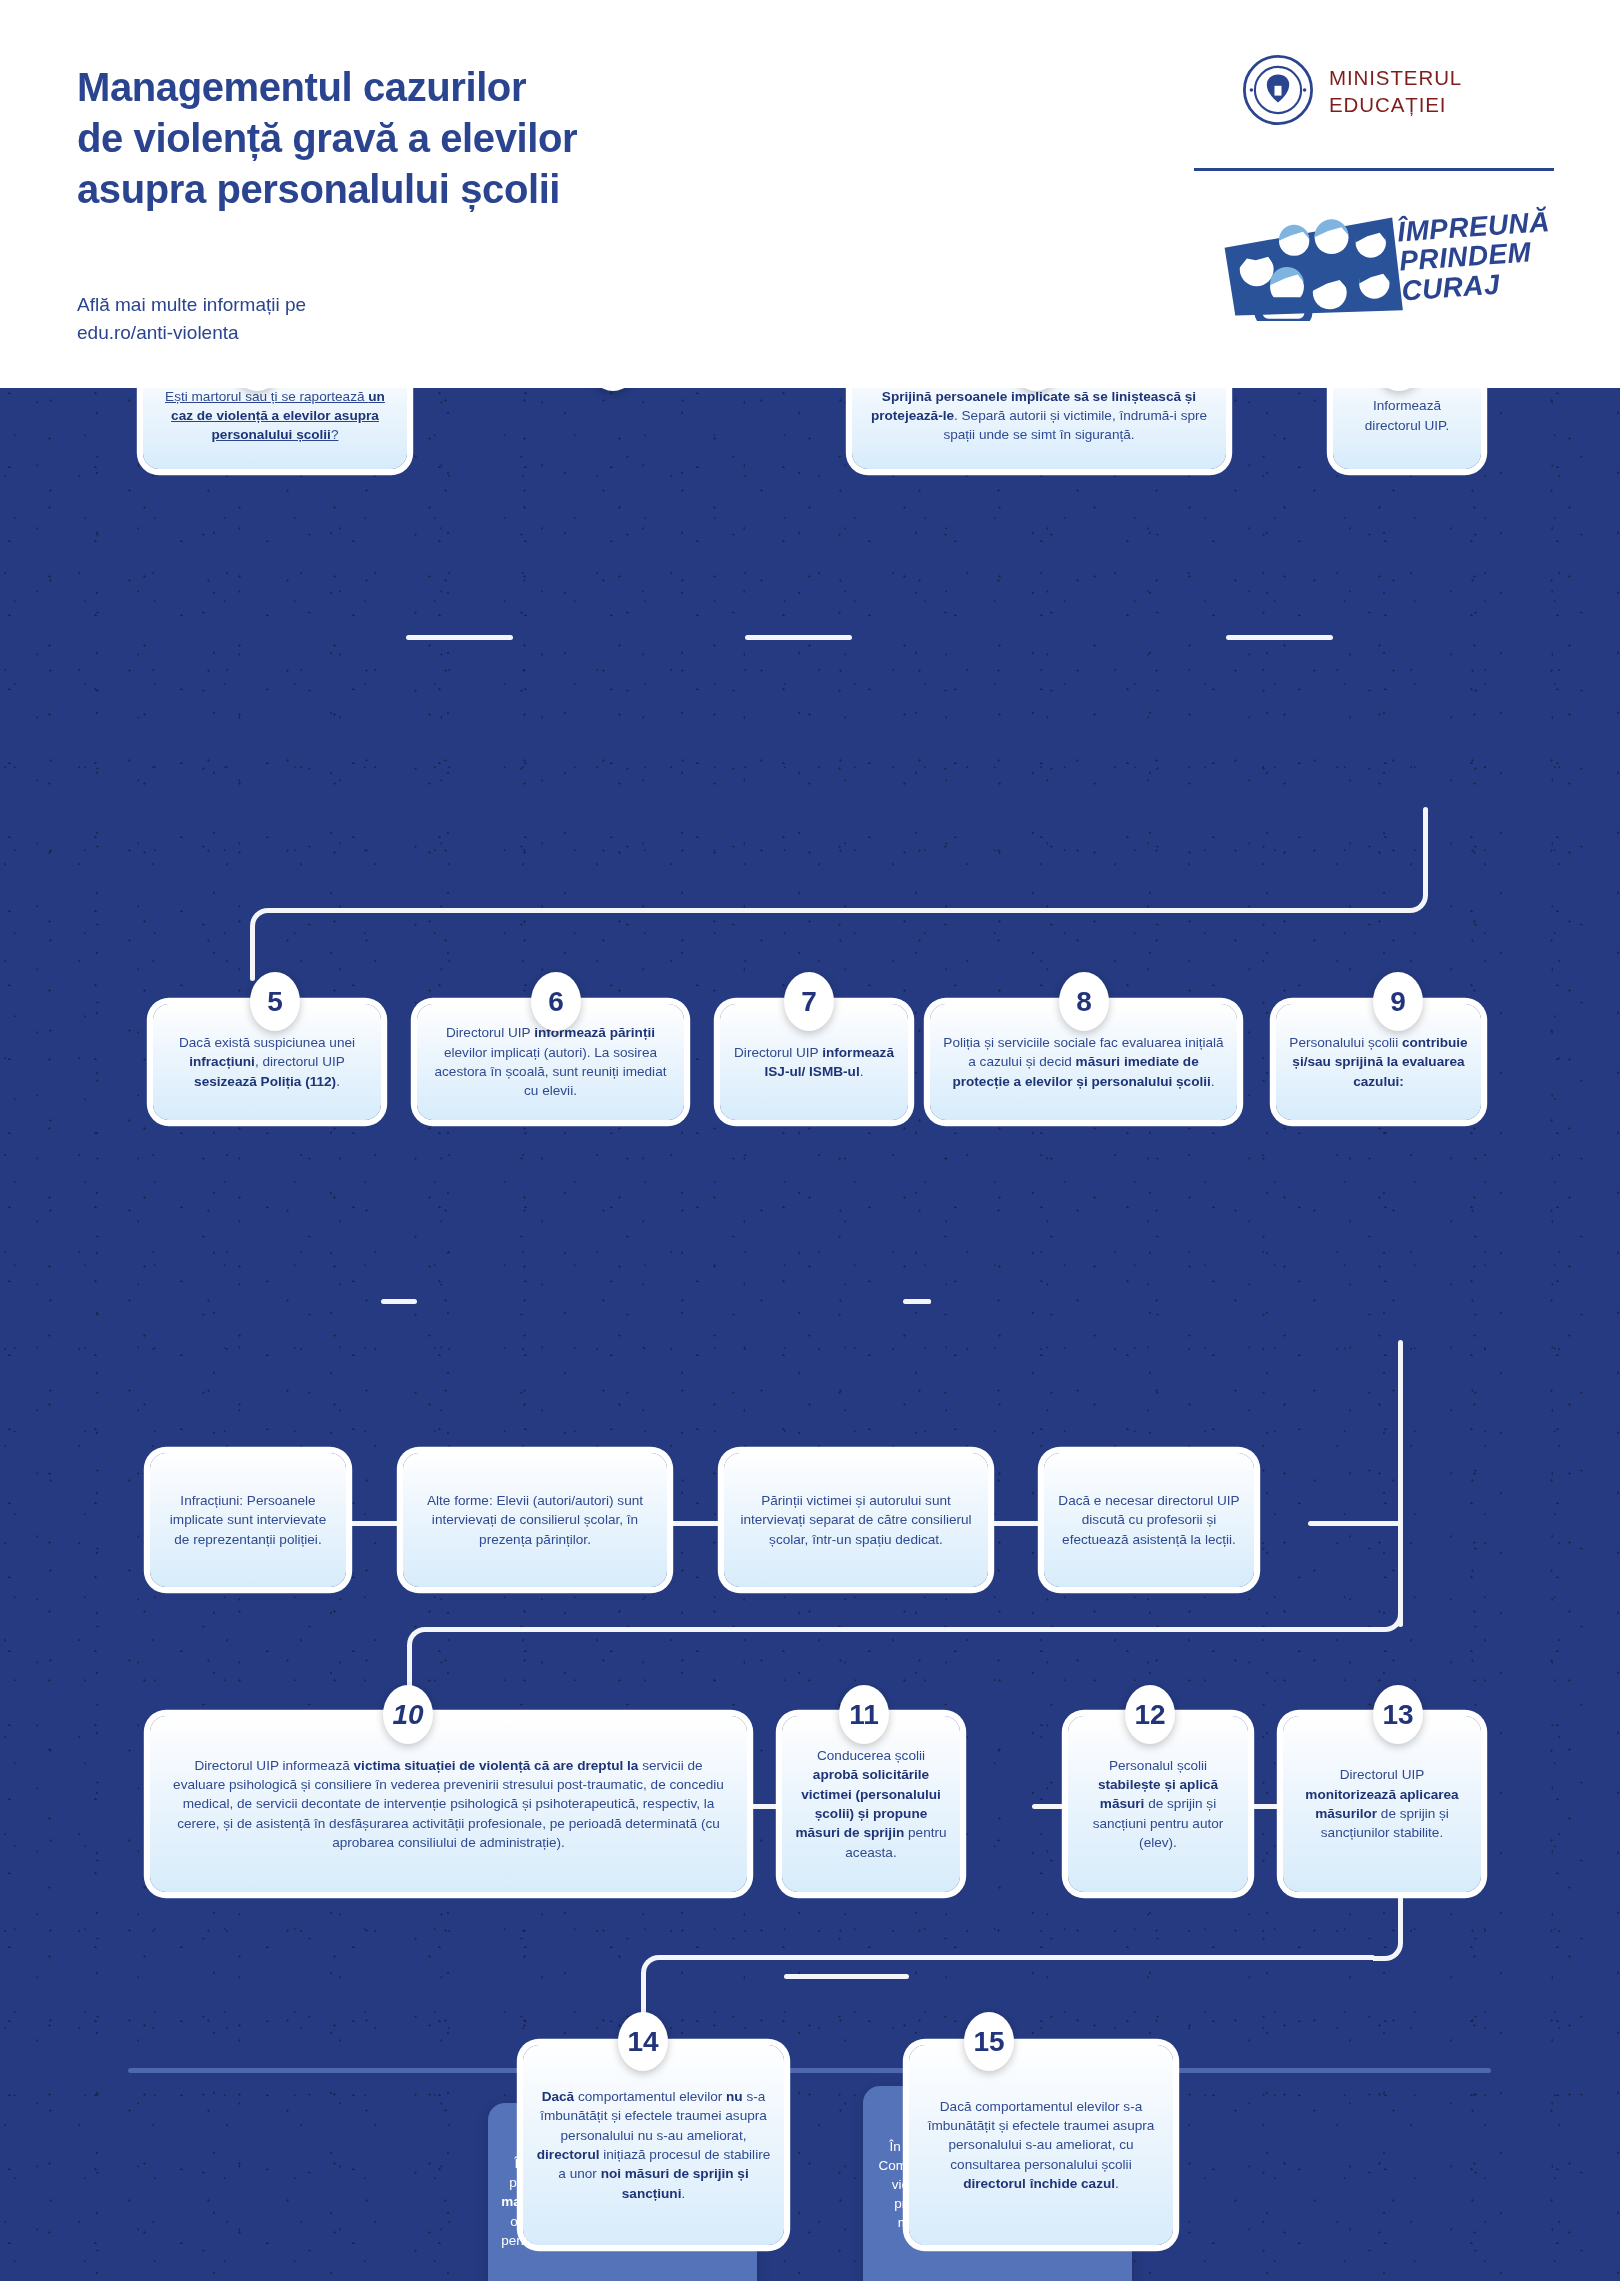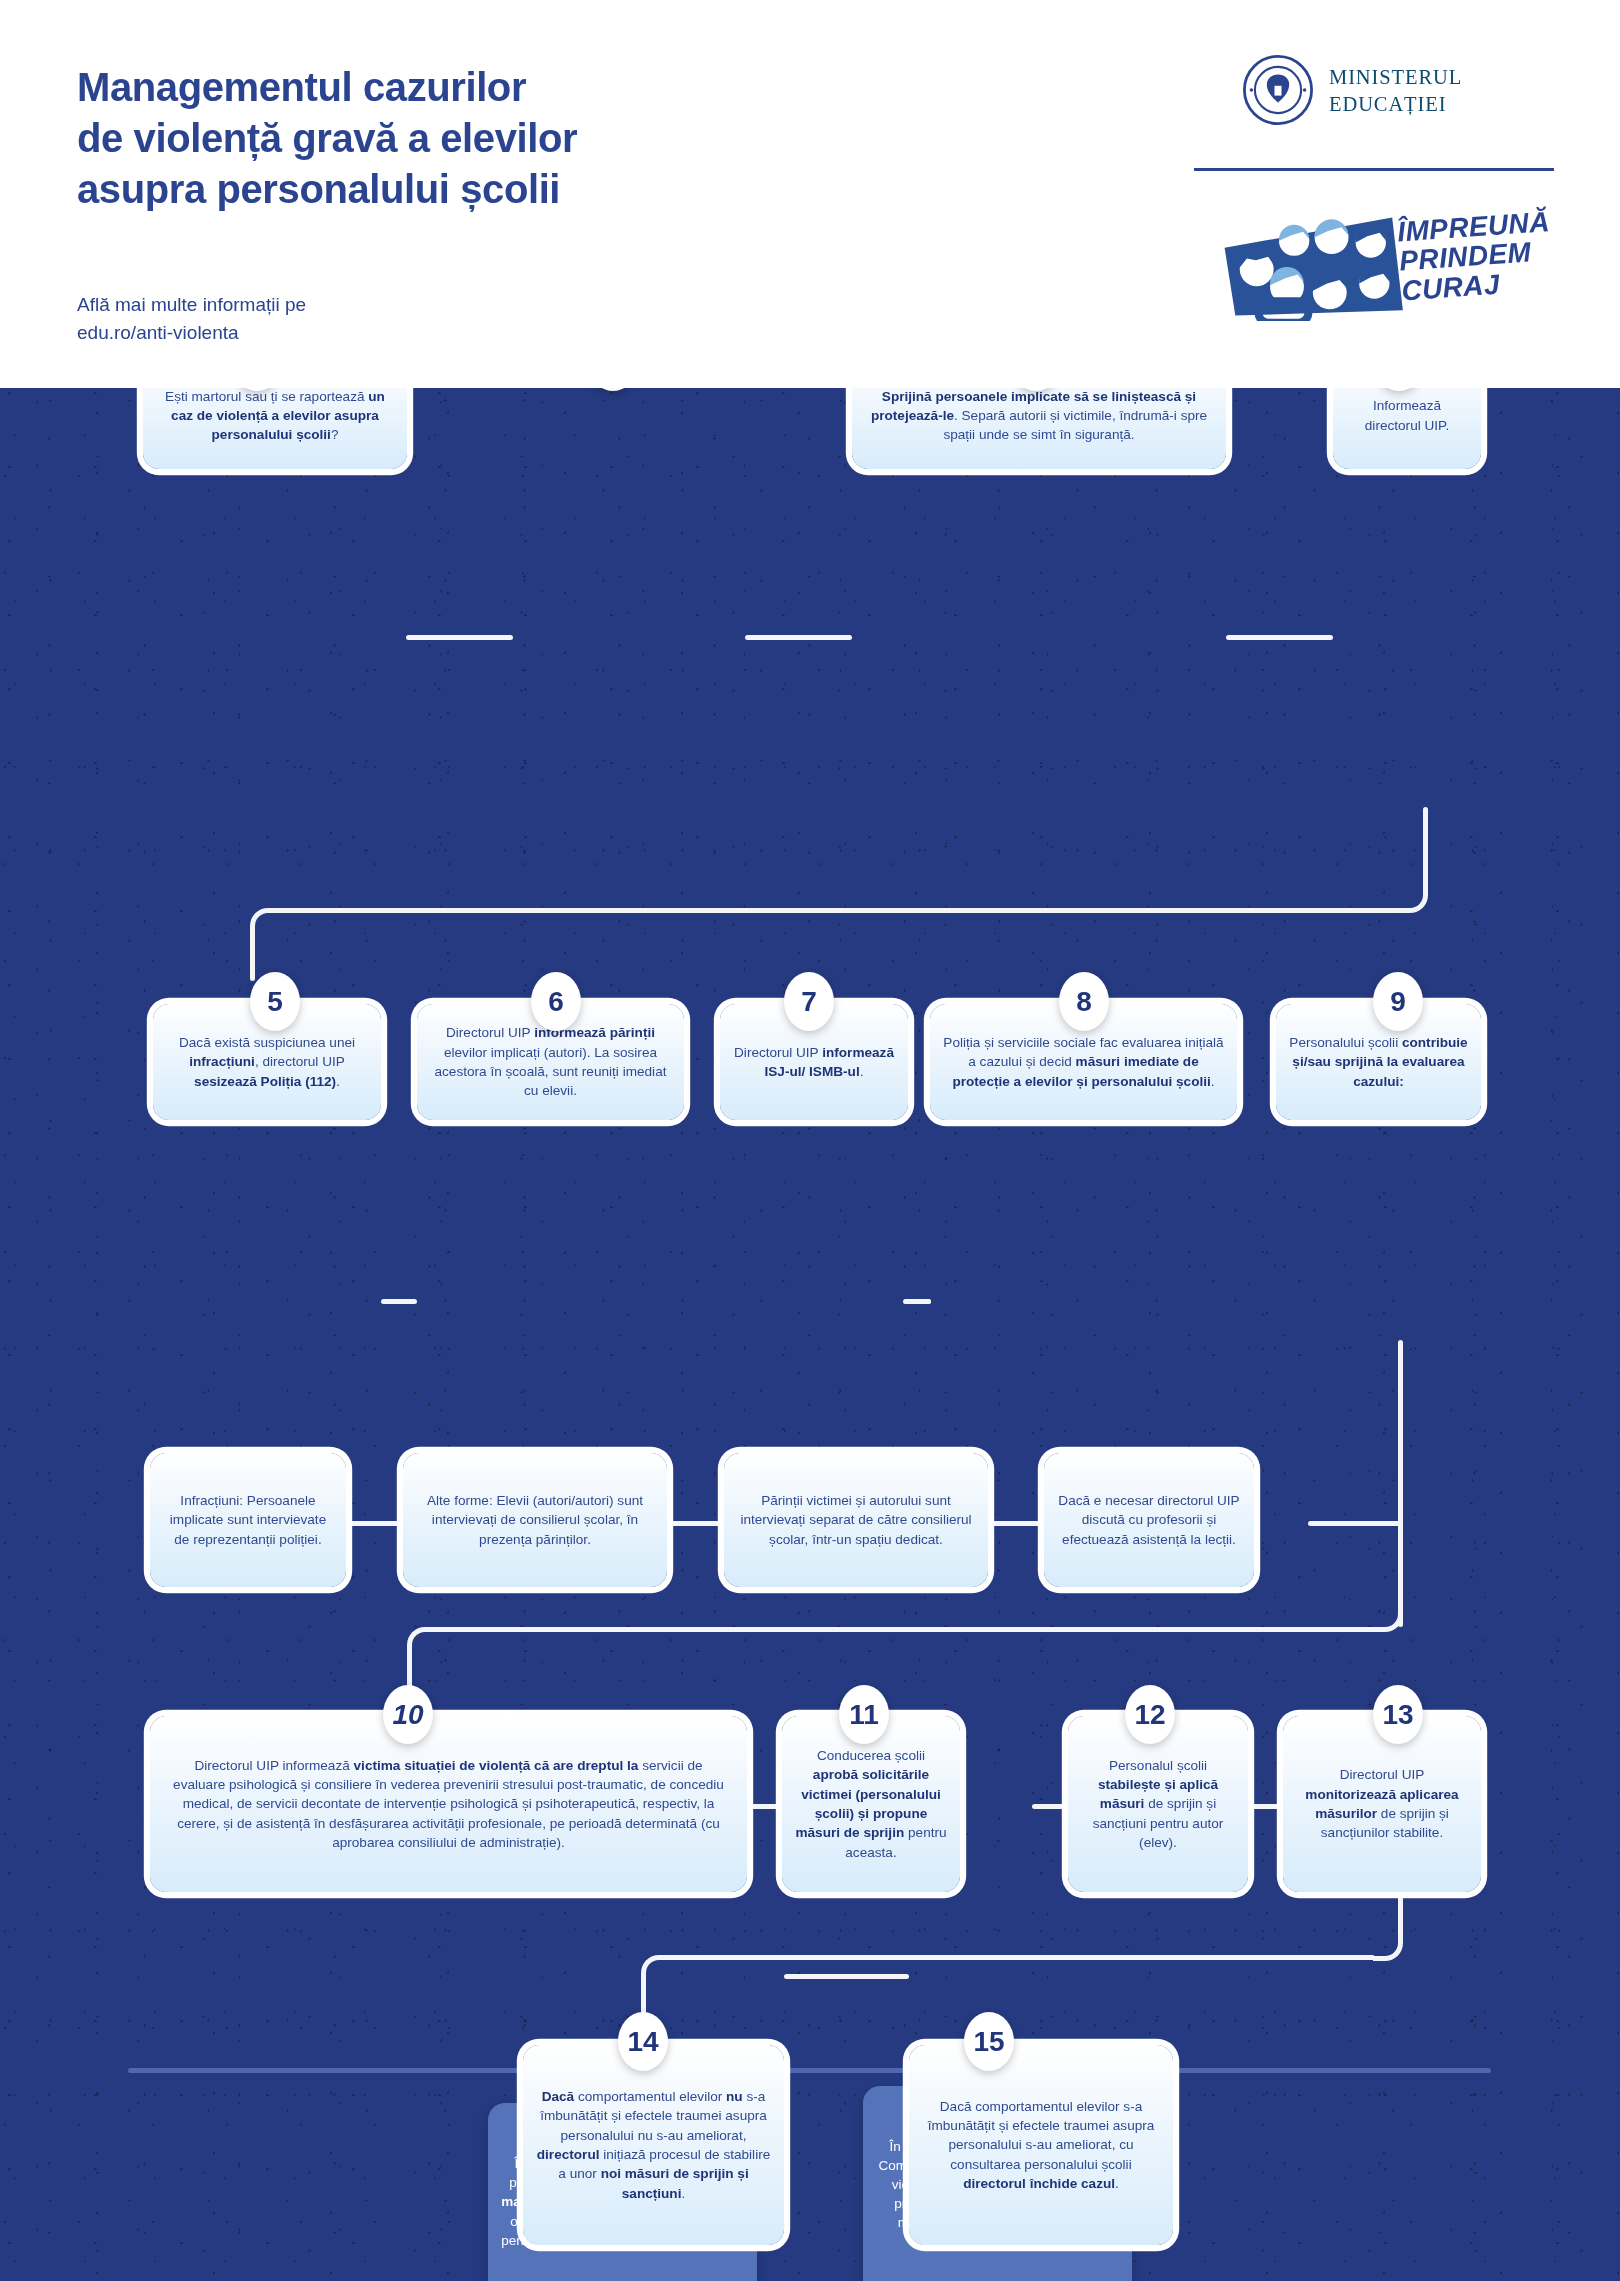--- a/index.html
+++ b/index.html
@@ -44,24 +44,24 @@
     width: 294px; height: 76px;
   }
   .gov-seal {
     position: absolute;
     left: 0; top: 0;
     width: 70px; height: 70px;
   }
   .gov-text {
     position: absolute;
     left: 86px; top: 9px;
-    font-family: Liberation Serif, serif;
+    font-family: Liberation Sans, sans-serif;
     font-size: 20.5px;
     line-height: 1.33;
-    color: #0c4a6e;
+    color: #7f1d1d;
     letter-spacing: 0.9px;
   }
   .gov-rule {
     position: absolute;
     left: 1194px; top: 168px;
     width: 360px; height: 2.7px;
     background: #2a4490;
   }
 
   
@@ -282,21 +282,21 @@
     <div class="conn conn-v" style="left:1398px; top:1497px; height:51px;"></div>
     <div class="corner br" style="left:1373px; top:1543px;"></div>
     <div class="conn conn-h" style="left:666px; top:1567px; width:709px;"></div>
     <div class="corner tl" style="left:641px; top:1567px;"></div>
     <div class="conn conn-v" style="left:641px; top:1592px; height:43px;"></div>
 
     <div class="conn conn-h" style="left:784px; top:1586px; width:125px;"></div>
   </div>
 
   <div class="badge" style="left:232px; top:-56px;">1</div>
-  <div class="node" style="left:143px; top:-26px; width:264px; height:107px;">
+  <div class="node" style="left:143px; top:-26px; width:264px; height:107px;text-decoration:underline;">
     <div class="node-text">Ești martorul sau ți se raportează <b>un caz de violență a elevilor asupra personalului școlii</b>?</div>
   </div>
 
   <div class="badge" style="left:588px; top:-56px;">2</div>
 
   <div class="badge" style="left:1011px; top:-56px;">3</div>
   <div class="node" style="left:852px; top:-26px; width:374px; height:107px;">
     <div class="node-text"><b>Sprijină persoanele implicate să se liniștească și protejează-le</b>. Separă autorii și victimile, îndrumă-i spre spații unde se simt în siguranță.</div>
   </div>
 

